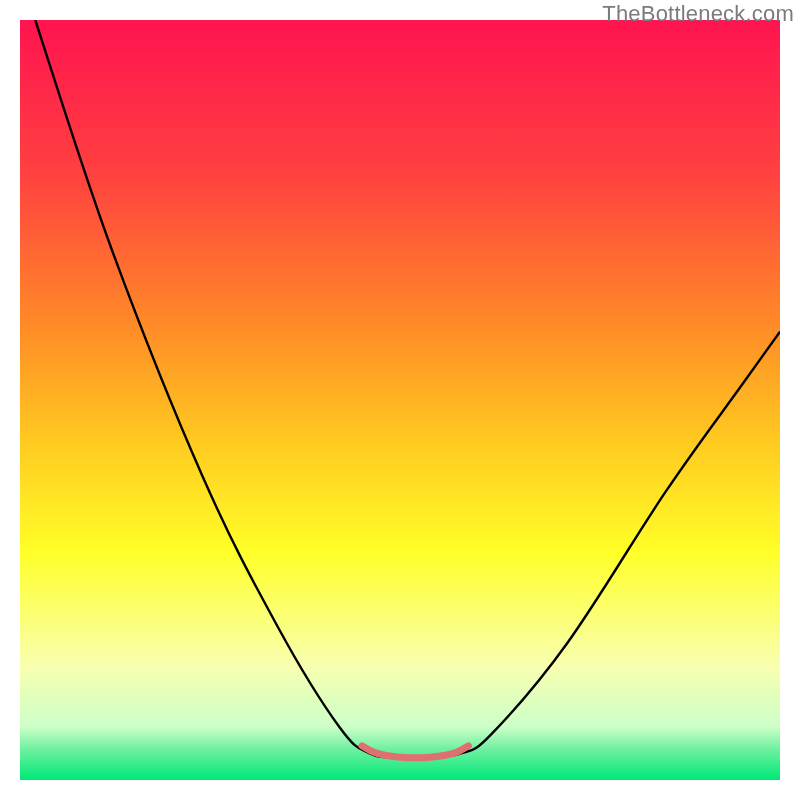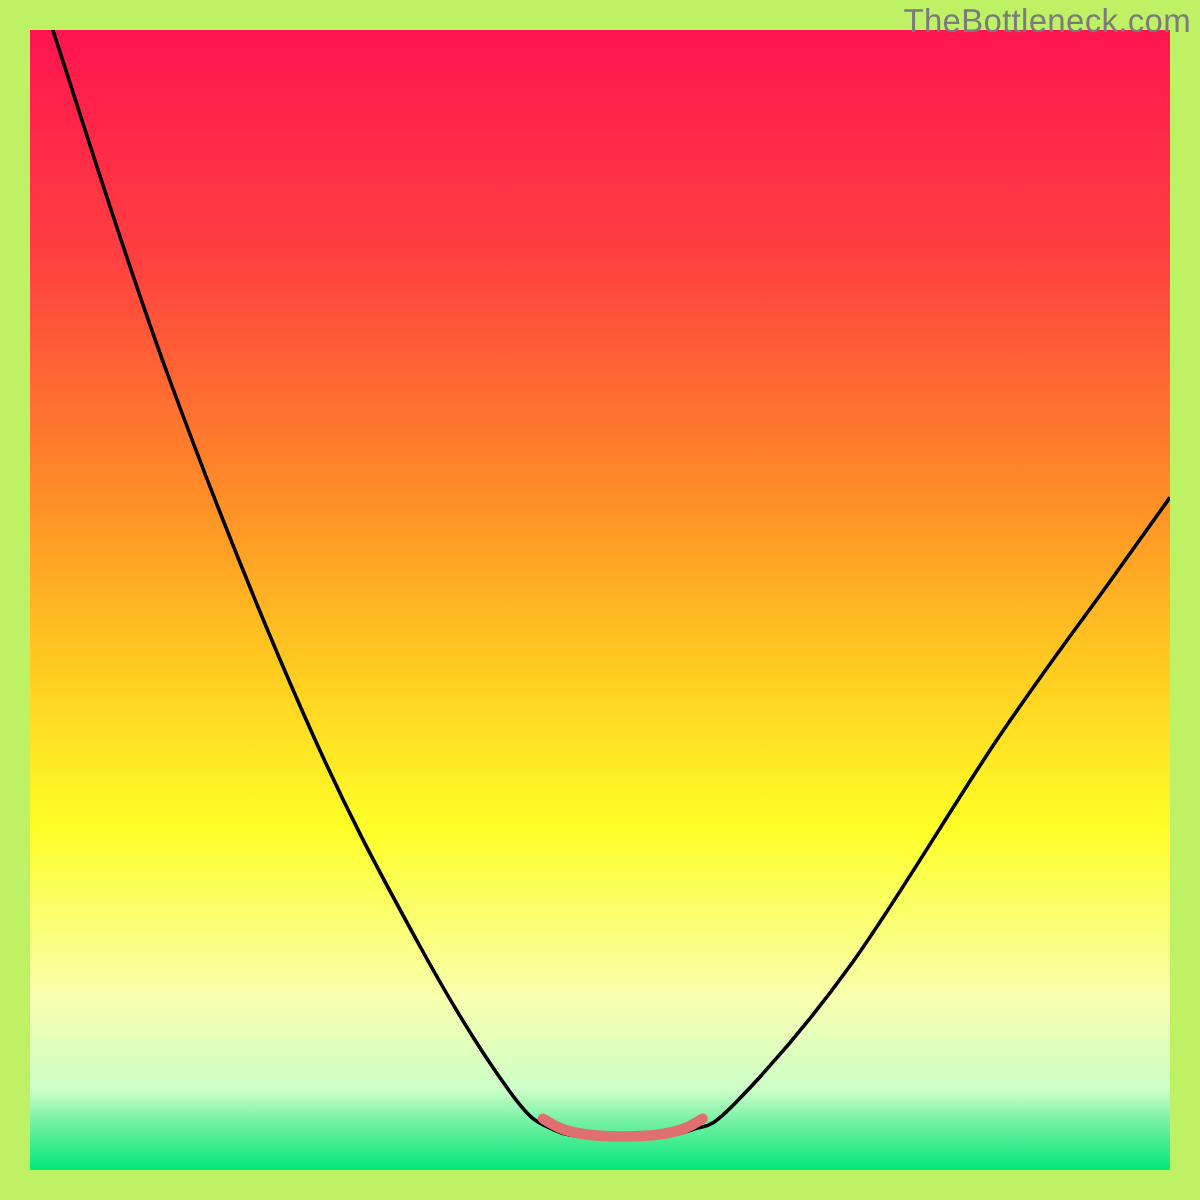--- a/index.html
+++ b/index.html
@@ -8,21 +8,21 @@
     width: 800px;
     height: 800px;
     background: #000;
     overflow: hidden;
     font-family: Arial, Helvetica, sans-serif;
   }
   .frame {
     position: relative;
     width: 800px;
     height: 800px;
-    background: #bef264;
+    background: #ffffff;
   }
   .plot {
     position: absolute;
     left: 20px;
     top: 20px;
     width: 760px;
     height: 760px;
   }
   .watermark {
     position: absolute;

